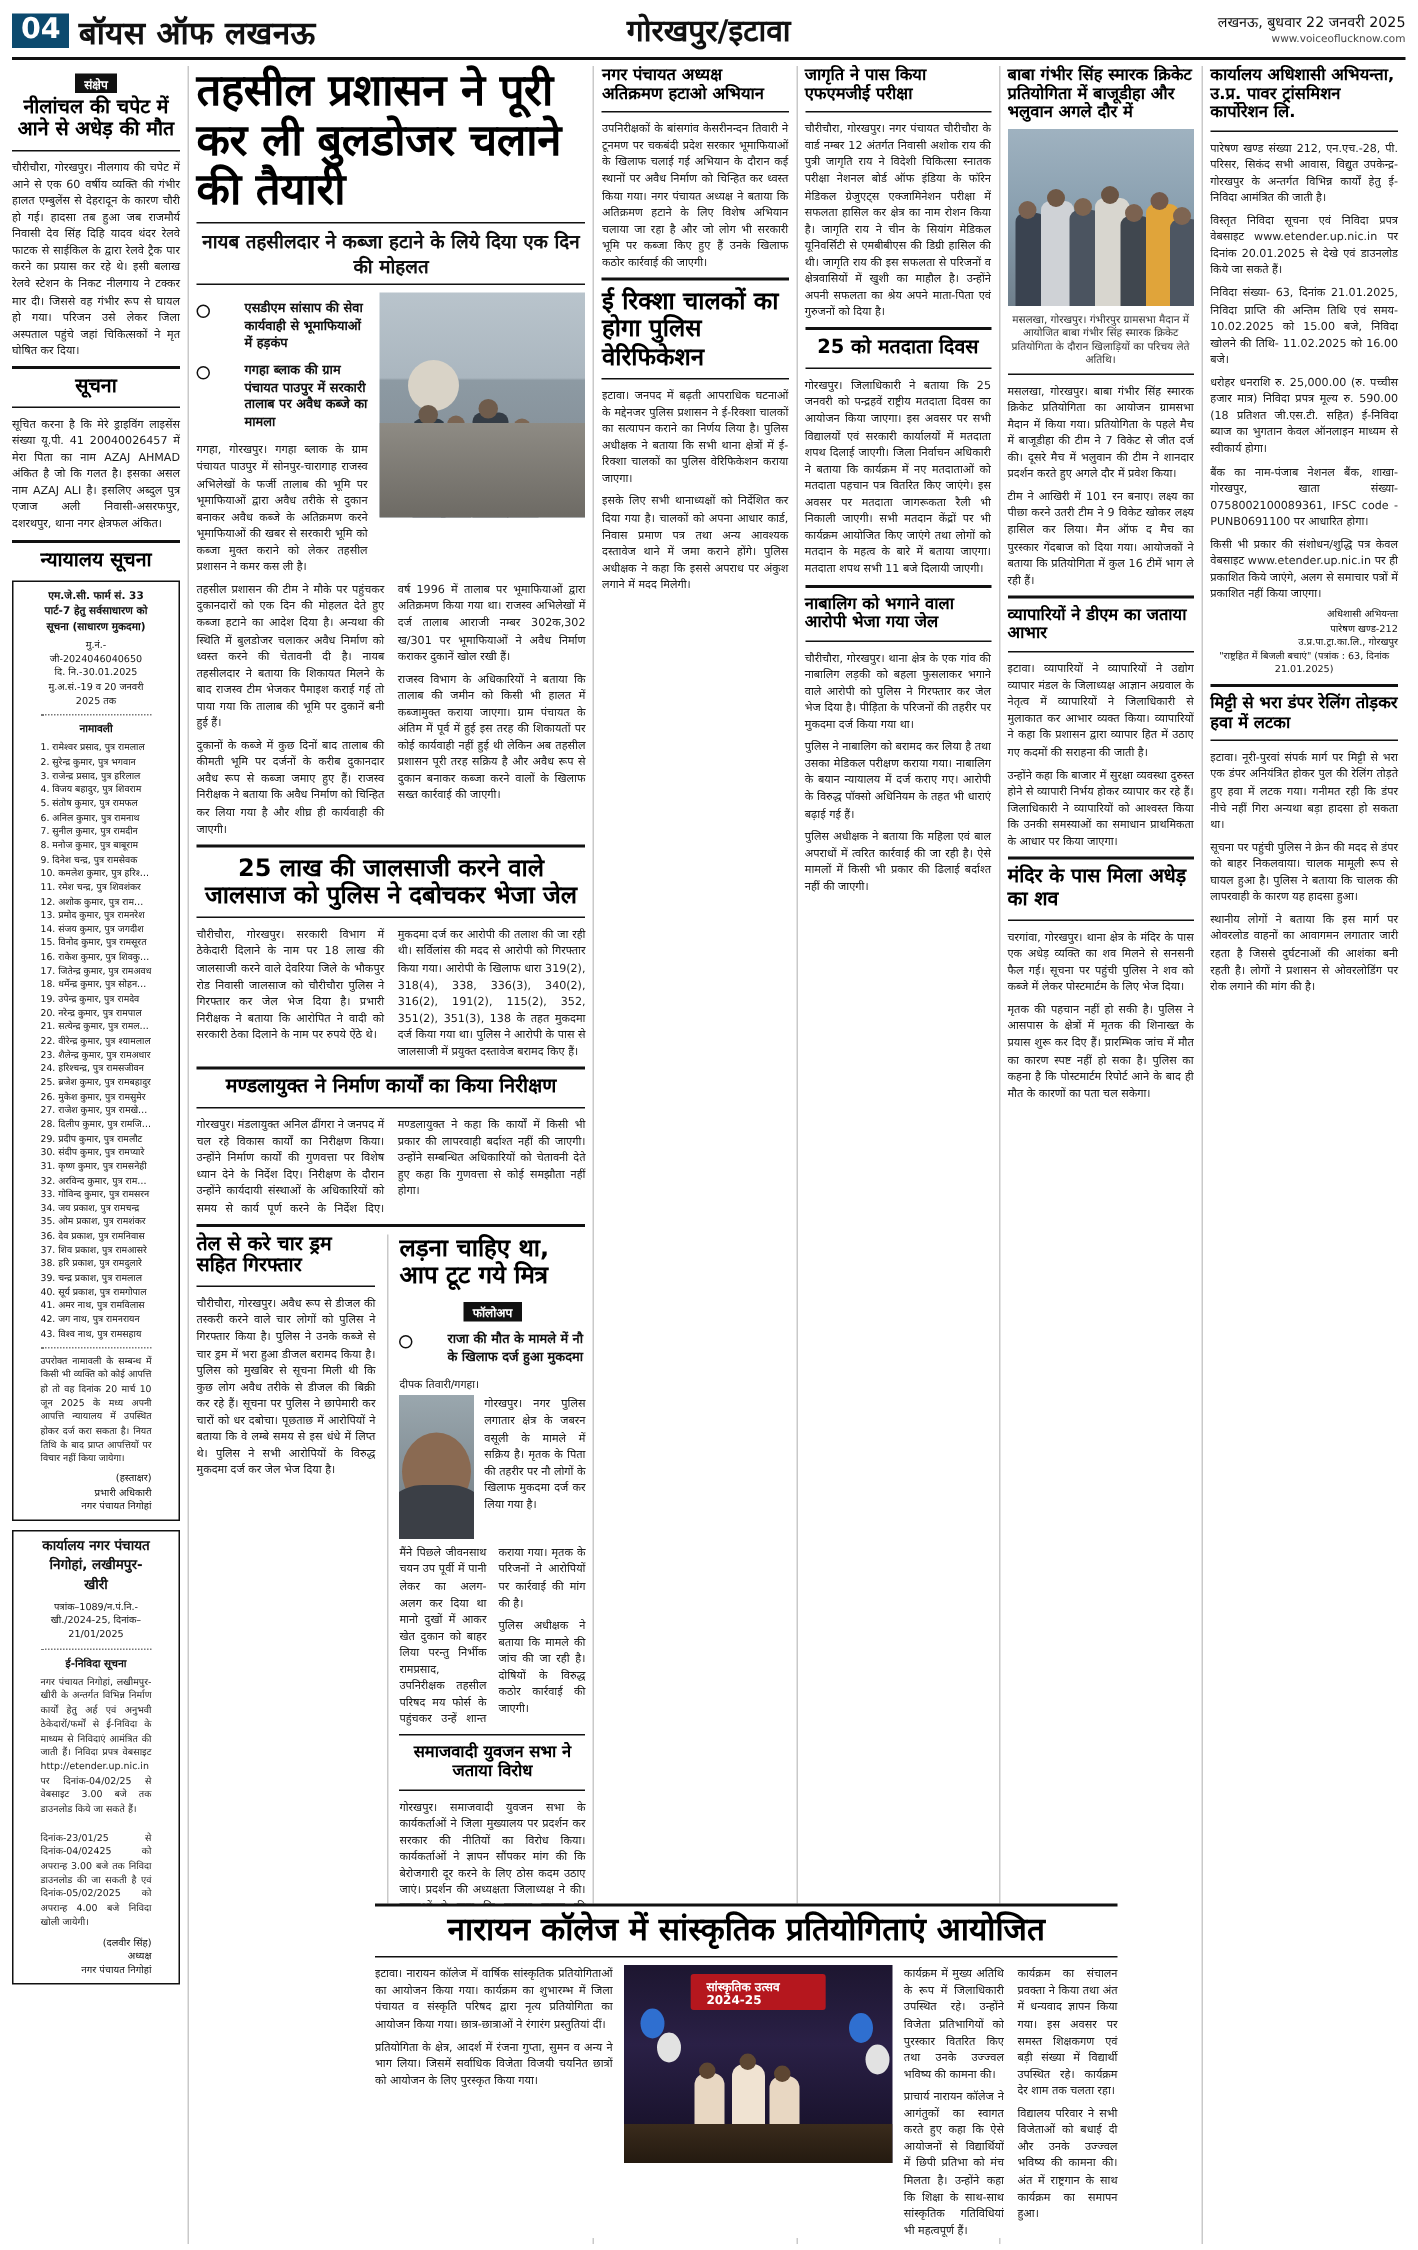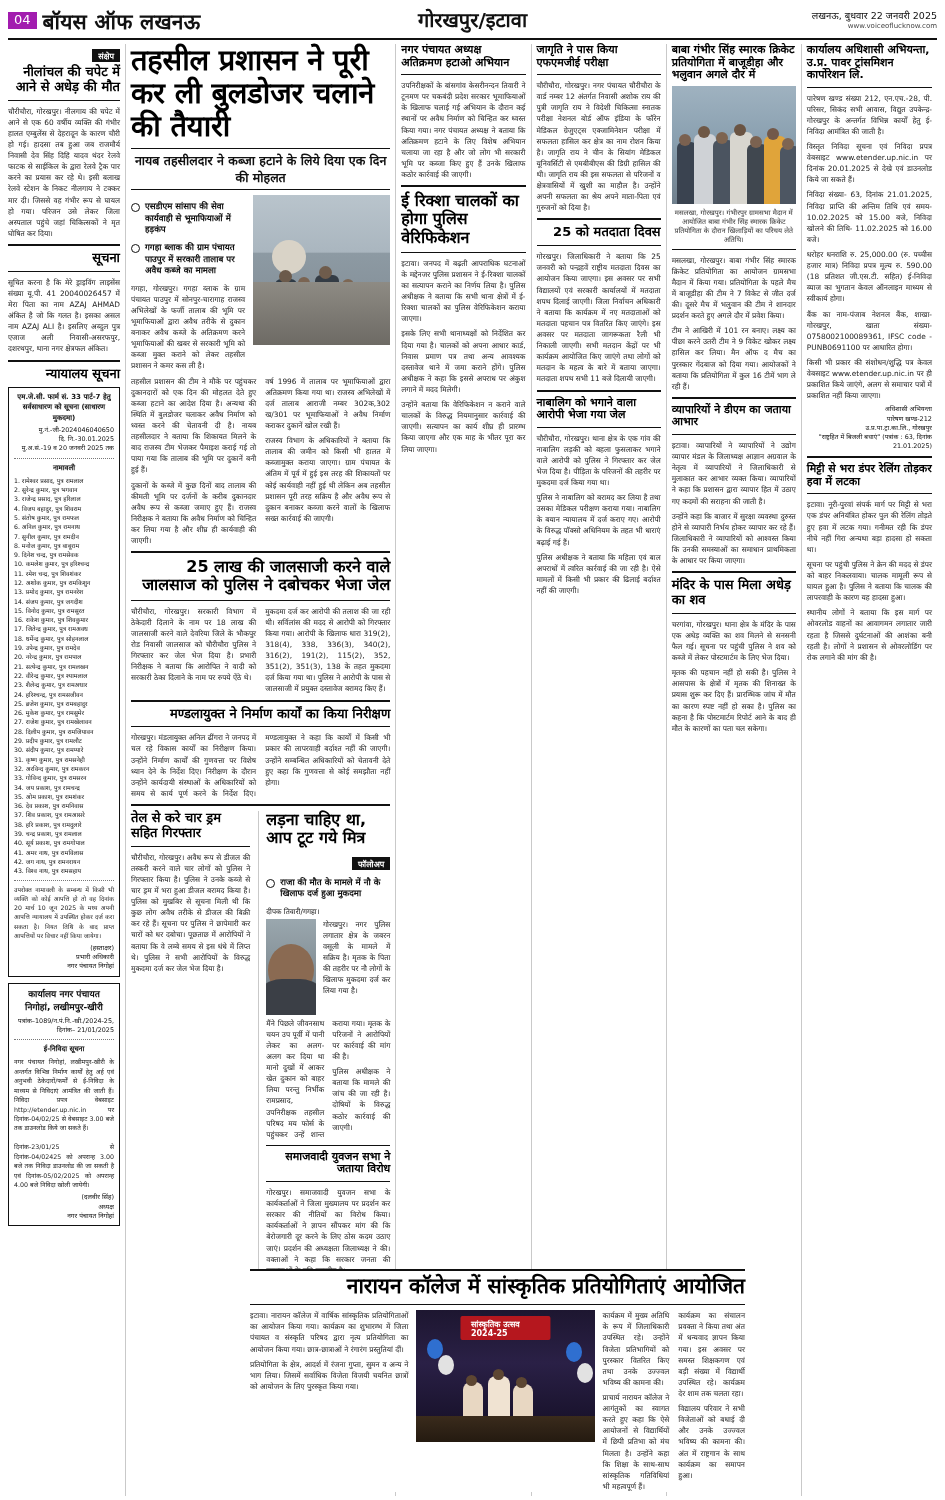--- a/index.html
+++ b/index.html
@@ -23,22 +23,22 @@
 
   
   .masthead {
     display: flex; align-items: center; justify-content: space-between;
     border-bottom: 2.5px solid #111;
     padding-bottom: 3px;
     height: 34px;
   }
   .mast-left { display: flex; align-items: center; gap: 6px; }
   .pageno {
-    background: #a21caf; color: #fff; font-weight: normal;
-    font-size: 13px; padding: 1px 6px 2px 6px; line-height: 1.05;
+    background: #0c4a6e; color: #fff; font-weight: bold;
+    font-size: 19px; padding: 1px 6px 2px 6px; line-height: 1.05;
   }
   .mast-title {
     font-size: 21px; font-weight: bold; letter-spacing: .2px;
   }
   .mast-center {
     font-size: 20px; font-weight: bold;
     position: absolute; left: 50%; transform: translateX(-50%);
     top: 6px;
   }
   .mast-right { text-align: right; line-height: 1.25; }
@@ -83,21 +83,21 @@
 
   .kicker {
     display: inline-block; background: #111; color: #fff;
     font-size: 8px; font-weight: bold; padding: 1px 6px; margin-bottom: 3px;
   }
   .capt { font-size: 7px; text-align: center; margin-top: 2px; color: #333; }
 
   
   .bullets { margin: 6px 0; }
   .bullet {
-    display: flex; gap: 5px; font-size: 8.6px; font-weight: bold;
+    display: flex; gap: 23px; font-size: 8.6px; font-weight: bold;
     line-height: 1.35; margin-bottom: 6px; align-items: flex-start;
   }
   .bullet .dot {
     width: 9px; height: 9px; border: 1.4px solid #111; border-radius: 50%;
     flex: 0 0 9px; margin-top: 2px;
   }
 
   
   .photo { position: relative; overflow: hidden; background: #cfd6dc; }
   .ph-street {
@@ -114,29 +114,29 @@
   .ph-stage {
     background: linear-gradient(180deg,#1d1630 0%,#2a2046 40%,#120d22 100%);
   }
   .silh { position: absolute; bottom: 0; background: #3e4750; border-radius: 6px 6px 0 0; }
   .silh.head { border-radius: 50%; }
   .blob { position: absolute; border-radius: 50%; }
   .ph-portrait { background: linear-gradient(180deg,#9aa7ae,#6f7a81); }
 
   
   .notice {
-    border: 1.2px solid #111; padding: 4px 5px; margin: 6px 0;
+    border: 1.2px solid #111; padding: 4px 18px; margin: 6px 0;
     font-size: 6.6px; line-height: 1.45;
   }
   .notice h4 { font-size: 9px; text-align: center; margin: 0 0 3px 0; }
   .notice .sub2 { text-align: center; font-size: 7px; font-weight: bold; margin-bottom: 3px; }
   .numlist { font-size: 6.2px; line-height: 1.5; column-count: 1; }
   .numlist div { white-space: nowrap; overflow: hidden; text-overflow: ellipsis; }
   .sign { text-align: right; font-size: 6.5px; margin-top: 4px; line-height: 1.4; }
-  .center { text-align: right; }
+  .center { text-align: center; }
   .small { font-size: 6.4px; line-height: 1.45; }
 
   .twocolspan { grid-column: span 2; }
 </style>
 </head>
 <body>
 
 <div class="page">
 
   <div class="masthead">
@@ -341,21 +341,20 @@
     <div class="col">
       <div class="hl sm">नगर पंचायत अध्यक्ष अतिक्रमण हटाओ अभियान</div>
       <div class="rule"></div>
       <p class="body">उपनिरीक्षकों के बांसगांव केसरीनन्दन तिवारी ने टूनमण पर चकबंदी प्रदेश सरकार भूमाफियाओं के खिलाफ चलाई गई अभियान के दौरान कई स्थानों पर अवैध निर्माण को चिन्हित कर ध्वस्त किया गया। नगर पंचायत अध्यक्ष ने बताया कि अतिक्रमण हटाने के लिए विशेष अभियान चलाया जा रहा है और जो लोग भी सरकारी भूमि पर कब्जा किए हुए हैं उनके खिलाफ कठोर कार्रवाई की जाएगी।</p>
 
       <div class="rule thick"></div>
       <div class="hl lg">ई रिक्शा चालकों का होगा पुलिस वेरिफिकेशन</div>
       <div class="rule"></div>
       <p class="body">इटावा। जनपद में बढ़ती आपराधिक घटनाओं के मद्देनजर पुलिस प्रशासन ने ई-रिक्शा चालकों का सत्यापन कराने का निर्णय लिया है। पुलिस अधीक्षक ने बताया कि सभी थाना क्षेत्रों में ई-रिक्शा चालकों का पुलिस वेरिफिकेशन कराया जाएगा।</p>
       <p class="body">इसके लिए सभी थानाध्यक्षों को निर्देशित कर दिया गया है। चालकों को अपना आधार कार्ड, निवास प्रमाण पत्र तथा अन्य आवश्यक दस्तावेज थाने में जमा कराने होंगे। पुलिस अधीक्षक ने कहा कि इससे अपराध पर अंकुश लगाने में मदद मिलेगी।</p>
-      <p class="body">उन्होंने बताया कि वेरिफिकेशन न कराने वाले चालकों के विरुद्ध नियमानुसार कार्रवाई की जाएगी। सत्यापन का कार्य शीघ्र ही प्रारम्भ किया जाएगा और एक माह के भीतर पूरा कर लिया जाएगा।</p>
     </div>
 
     <div class="col">
       <div class="hl sm">जागृति ने पास किया एफएमजीई परीक्षा</div>
       <div class="rule"></div>
       <p class="body">चौरीचौरा, गोरखपुर। नगर पंचायत चौरीचौरा के वार्ड नम्बर 12 अंतर्गत निवासी अशोक राय की पुत्री जागृति राय ने विदेशी चिकित्सा स्नातक परीक्षा नेशनल बोर्ड ऑफ इंडिया के फॉरेन मेडिकल ग्रेजुएट्स एक्जामिनेशन परीक्षा में सफलता हासिल कर क्षेत्र का नाम रोशन किया है। जागृति राय ने चीन के सियांग मेडिकल यूनिवर्सिटी से एमबीबीएस की डिग्री हासिल की थी। जागृति राय की इस सफलता से परिजनों व क्षेत्रवासियों में खुशी का माहौल है। उन्होंने अपनी सफलता का श्रेय अपने माता-पिता एवं गुरुजनों को दिया है।</p>
       <div class="rule thick"></div>
       <div class="hl md center">25 को मतदाता दिवस</div>
       <div class="rule"></div>
       <p class="body">गोरखपुर। जिलाधिकारी ने बताया कि 25 जनवरी को पन्द्रहवें राष्ट्रीय मतदाता दिवस का आयोजन किया जाएगा। इस अवसर पर सभी विद्यालयों एवं सरकारी कार्यालयों में मतदाता शपथ दिलाई जाएगी। जिला निर्वाचन अधिकारी ने बताया कि कार्यक्रम में नए मतदाताओं को मतदाता पहचान पत्र वितरित किए जाएंगे। इस अवसर पर मतदाता जागरूकता रैली भी निकाली जाएगी। सभी मतदान केंद्रों पर भी कार्यक्रम आयोजित किए जाएंगे तथा लोगों को मतदान के महत्व के बारे में बताया जाएगा। मतदाता शपथ सभी 11 बजे दिलायी जाएगी।</p>

